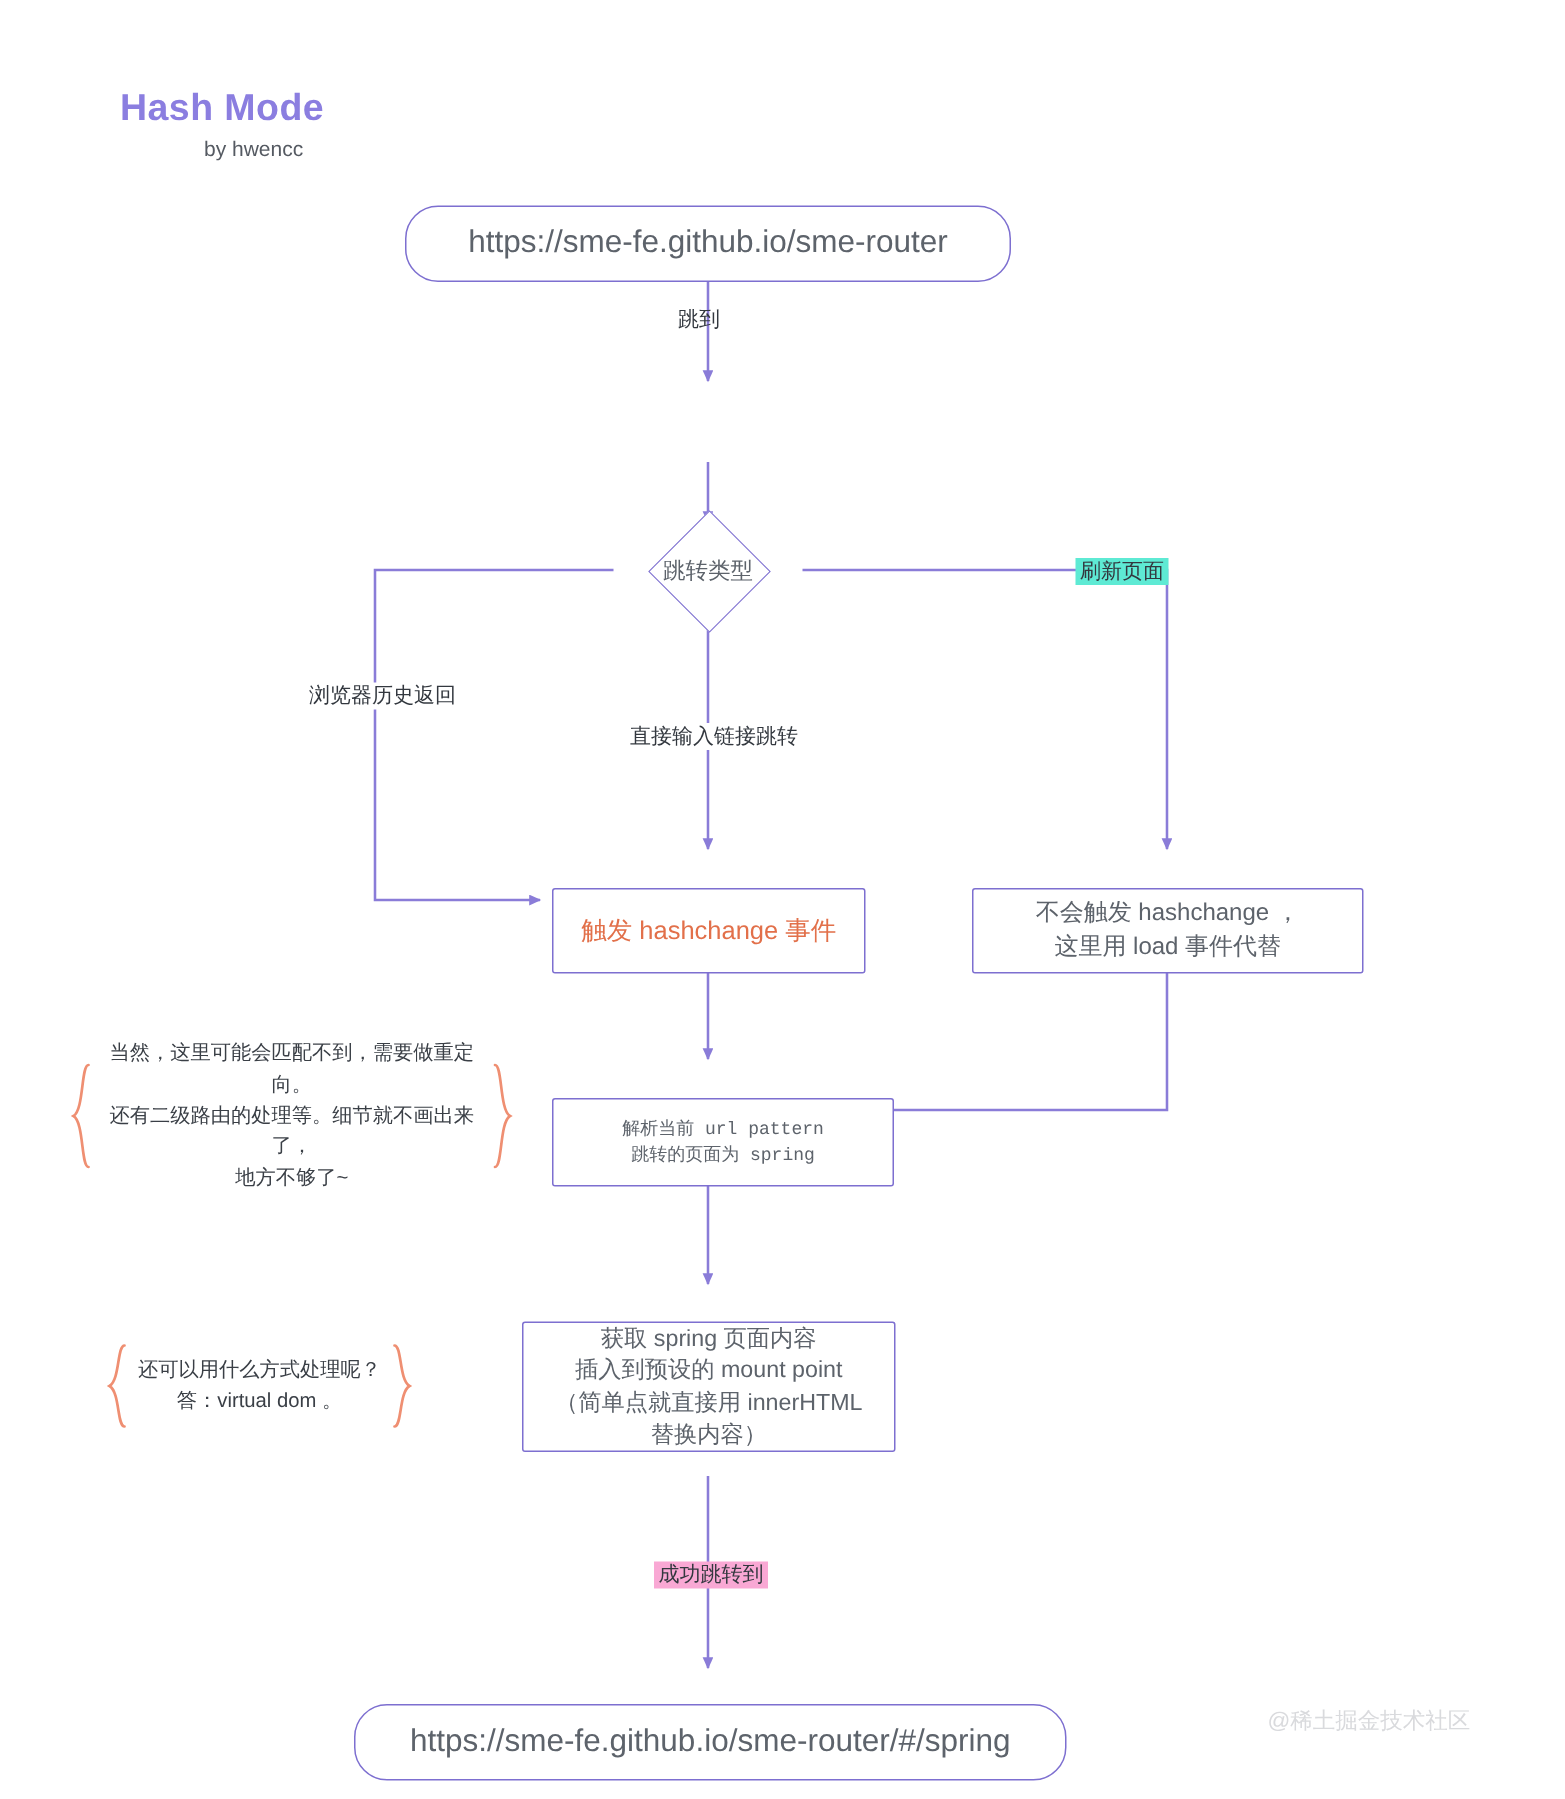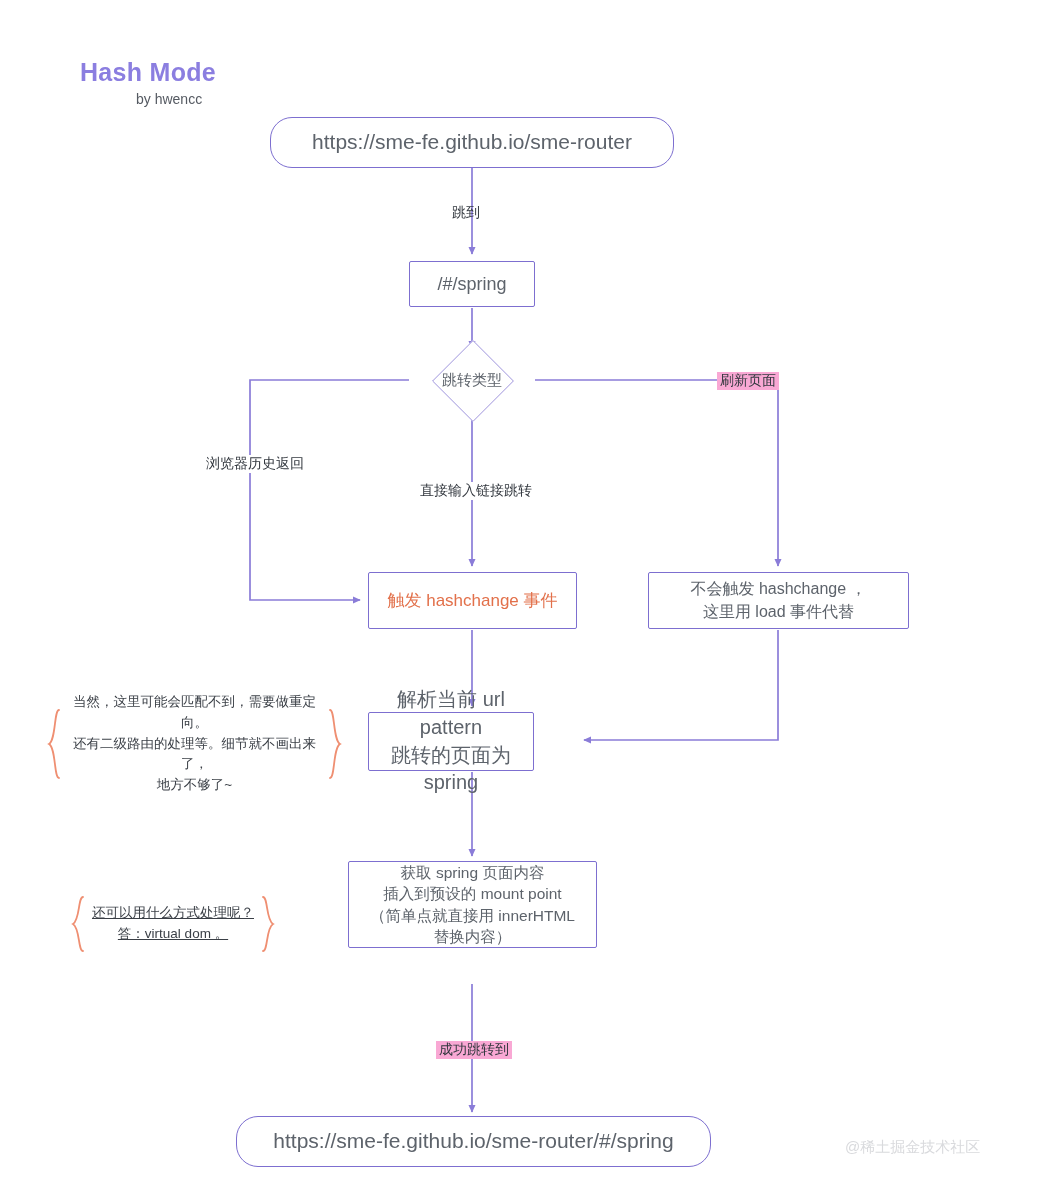--- a/index.html
+++ b/index.html
@@ -47,20 +47,21 @@
   .node {
     box-sizing: border-box;
     border: 1.6px solid #7d6fd0;
     background: #ffffff;
     color: #5d636b;
     display: flex;
     align-items: center;
     justify-content: center;
     text-align: center;
     line-height: 1.38;
+    margin-top: 20px;
   }
   .pill {
     border-radius: 22px;
     font-size: 21px;
     color: #5d636b;
   }
   .rect {
     border-radius: 2px;
   }
   .node.emph { color: #e2704a; }
@@ -154,45 +155,44 @@
 
       <path d="M472,984 L472,1112" marker-end="url(#arrow)"></path>
     </g>
   </svg>
 
   <div class="abs" id="title">Hash Mode</div>
   <div class="abs" id="subtitle">by hwencc</div>
 
   <div class="abs node pill" style="left:270px; top:117px; width:404px; height:51px; font-size:21px;">https://sme-fe.github.io/sme-router</div>
 
-  <div class="abs node rect" style="left:409px; top:261px; width:126px; height:46px; font-size:18px;">/#/spring</div>
 
   <div class="abs" id="decision-wrap">
     <div id="decision-shape"></div>
     <div id="decision-label">跳转类型</div>
   </div>
 
   <div class="abs node rect emph" style="left:368px; top:572px; width:209px; height:57px; font-size:17px;">触发 hashchange 事件</div>
 
   <div class="abs node rect" style="left:648px; top:572px; width:261px; height:57px; font-size:16px; white-space:pre-line;">不会触发 hashchange ，
 这里用 load 事件代替</div>
 
-  <div class="abs node rect" style="left:368px; top:712px; width:166px; height:59px; font-size:20px; white-space:pre-line;">解析当前 url pattern
+  <div class="abs node rect" style="left:368px; top:712px; width:228px; height:59px; font-size:12px; white-space:pre-line;font-family:Liberation Mono, monospace;">解析当前 url pattern
 跳转的页面为 spring</div>
 
   <div class="abs node rect" style="left:348px; top:861px; width:249px; height:87px; font-size:15.5px; white-space:pre-line;">获取 spring 页面内容
 插入到预设的 mount point
 （简单点就直接用 innerHTML
 替换内容）</div>
 
   <div class="abs node pill" style="left:236px; top:1116px; width:475px; height:51px; font-size:21px;">https://sme-fe.github.io/sme-router/#/spring</div>
 
   <div class="abs edge-label" style="left:452px; top:204px;">跳到</div>
 
-  <div class="abs edge-label" style="left:717px; top:372px; background:#f9a8d4; padding:0 3px;">刷新页面</div>
+  <div class="abs edge-label" style="left:717px; top:372px; background:#5eead4; padding:0 3px;">刷新页面</div>
 
   <div class="abs edge-label" style="left:203px; top:455px; background:#fff; padding:0 3px;">浏览器历史返回</div>
 
   <div class="abs edge-label" style="left:417px; top:482px; background:#fff; padding:0 3px;">直接输入链接跳转</div>
 
   <div class="abs edge-label" style="left:436px; top:1041px; background:#f9a8d4; padding:0 3px;">成功跳转到</div>
 
 
   <div class="abs annot" style="left:46px; top:708px; width:297px; height:72px;">
     <span class="brace">
@@ -203,21 +203,21 @@
     <span class="annot-text">当然，这里可能会匹配不到，需要做重定向。
 还有二级路由的处理等。细节就不画出来了，
 地方不够了~</span>
     <span class="brace">
       <svg width="16" height="72" viewBox="0 0 16 72">
         <path d="M3,2 C8,2 6,32 13,36 C6,40 8,70 3,70" fill="none" stroke="#ef8f72" stroke-width="1.8" stroke-linecap="round"></path>
       </svg>
     </span>
   </div>
 
-  <div class="abs annot" style="left:70px; top:895px; width:230px; height:58px;text-decoration:underline;">
+  <div class="abs annot" style="left:70px; top:895px; width:230px; height:58px;">
     <span class="brace">
       <svg width="16" height="58" viewBox="0 0 16 58">
         <path d="M13,2 C8,2 10,25 3,29 C10,33 8,56 13,56" fill="none" stroke="#ef8f72" stroke-width="1.8" stroke-linecap="round"></path>
       </svg>
     </span>
     <span class="annot-text">还可以用什么方式处理呢？
 答：virtual dom 。</span>
     <span class="brace">
       <svg width="16" height="58" viewBox="0 0 16 58">
         <path d="M3,2 C8,2 6,25 13,29 C6,33 8,56 3,56" fill="none" stroke="#ef8f72" stroke-width="1.8" stroke-linecap="round"></path>

